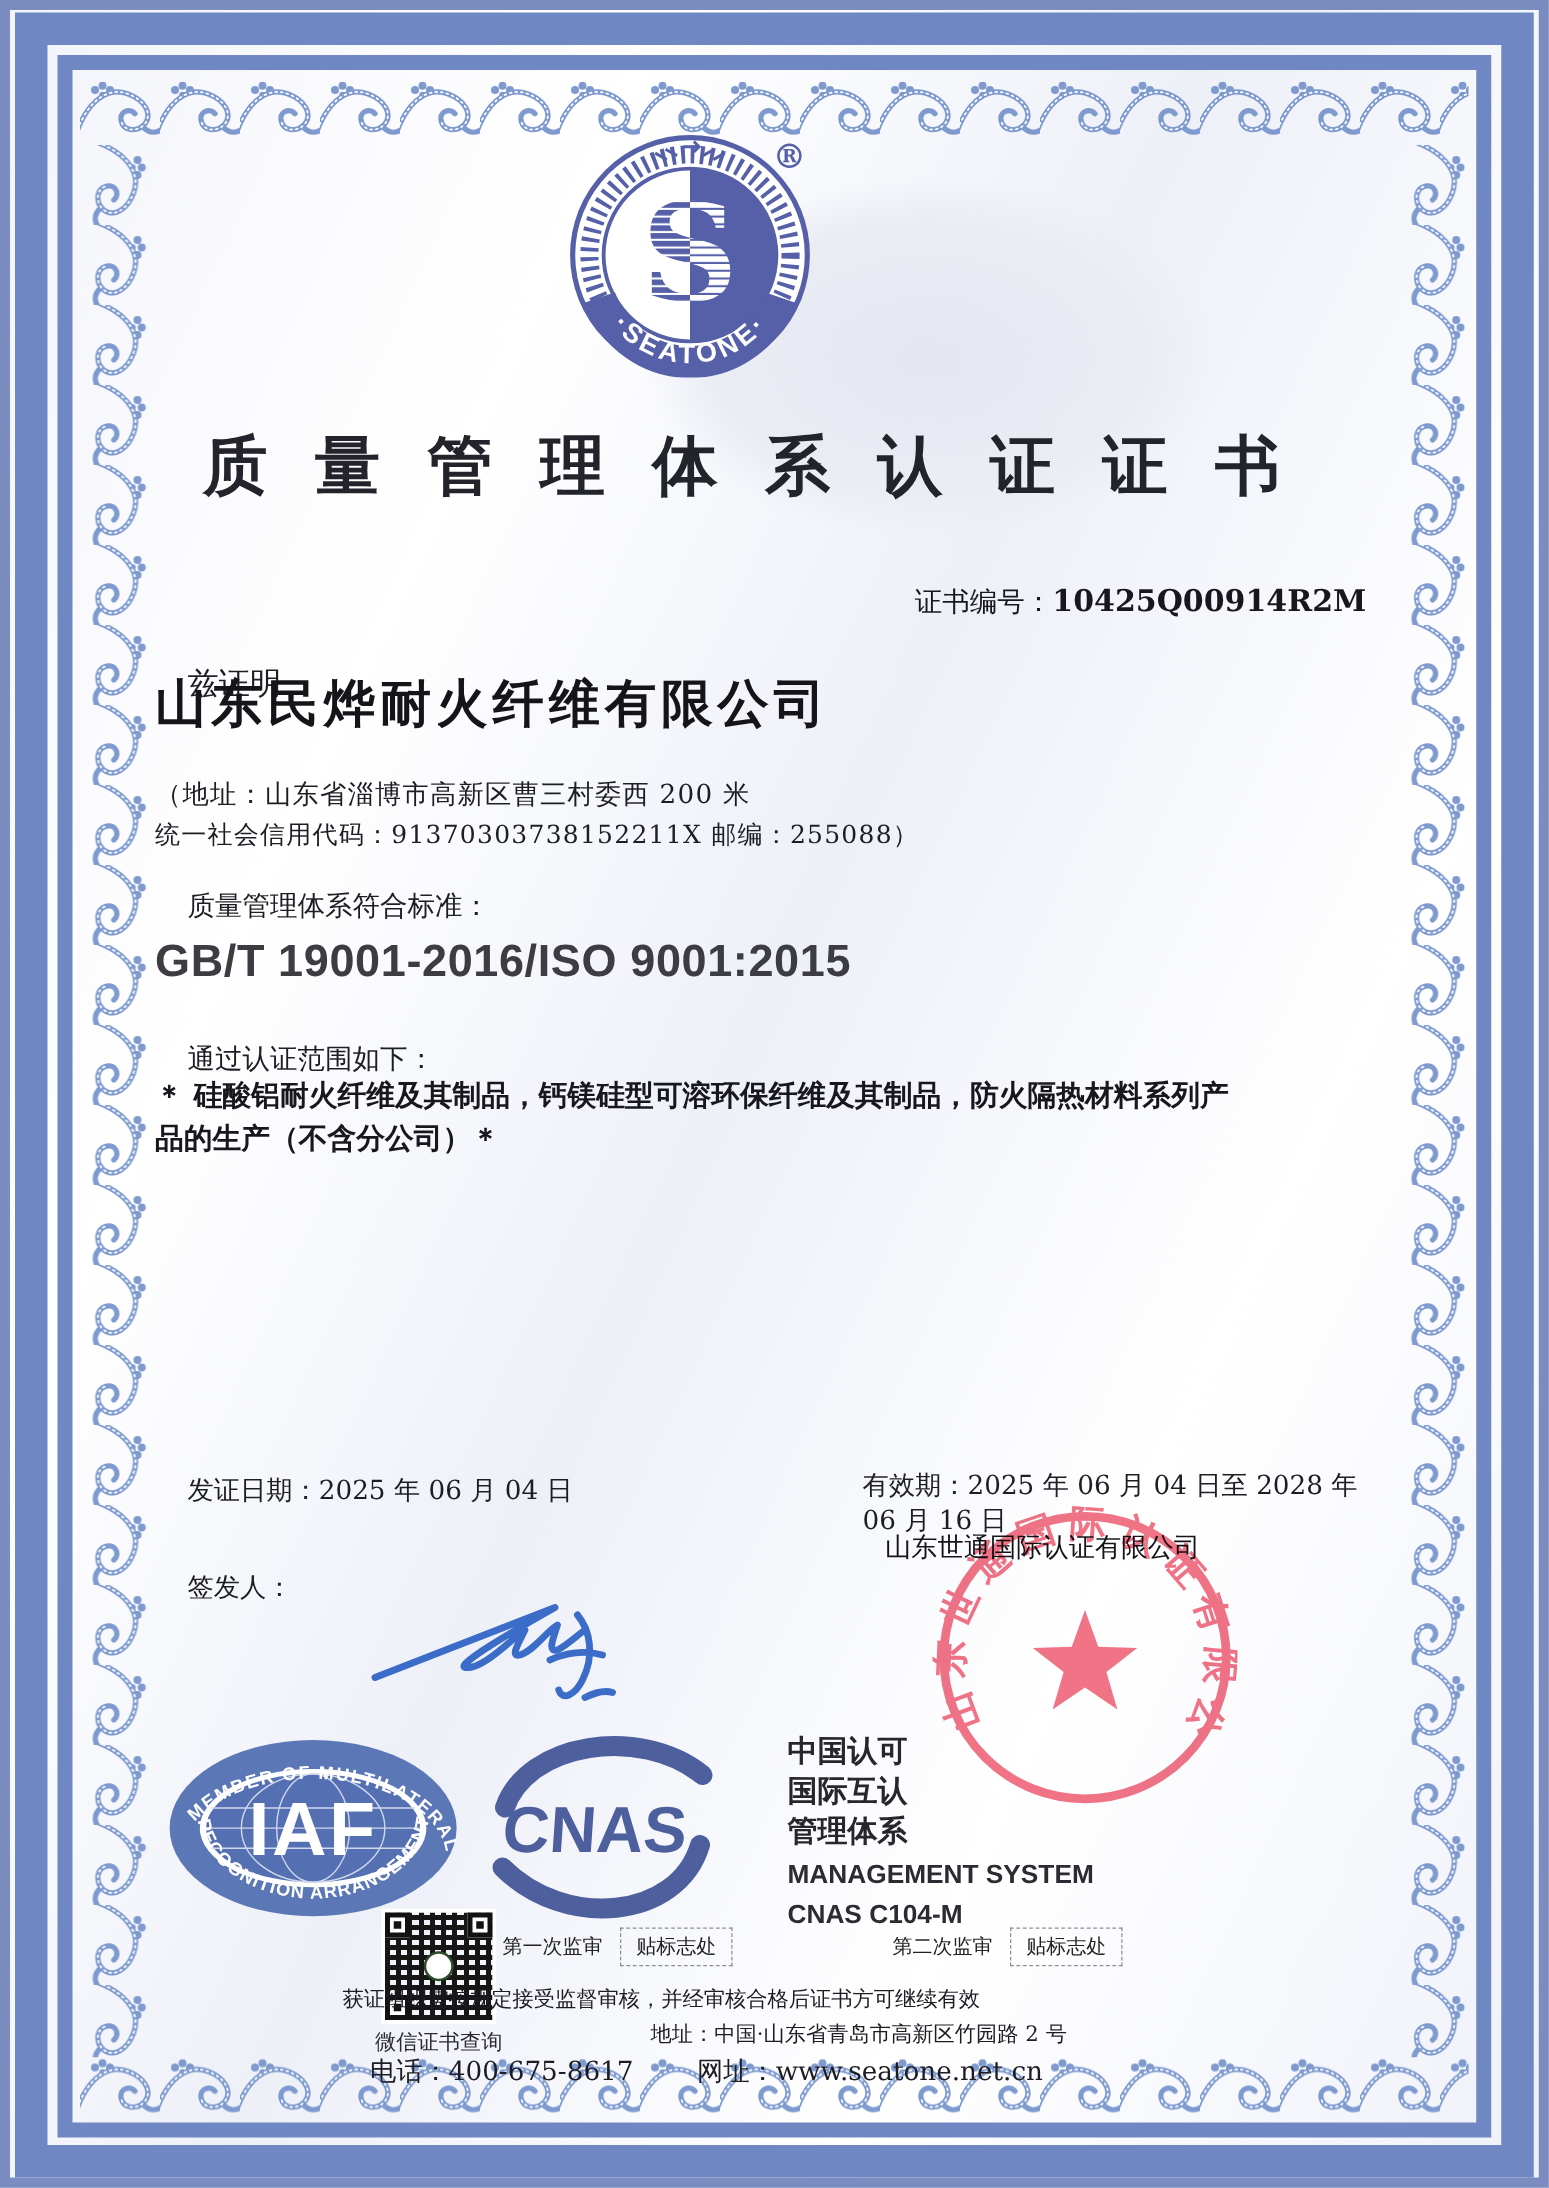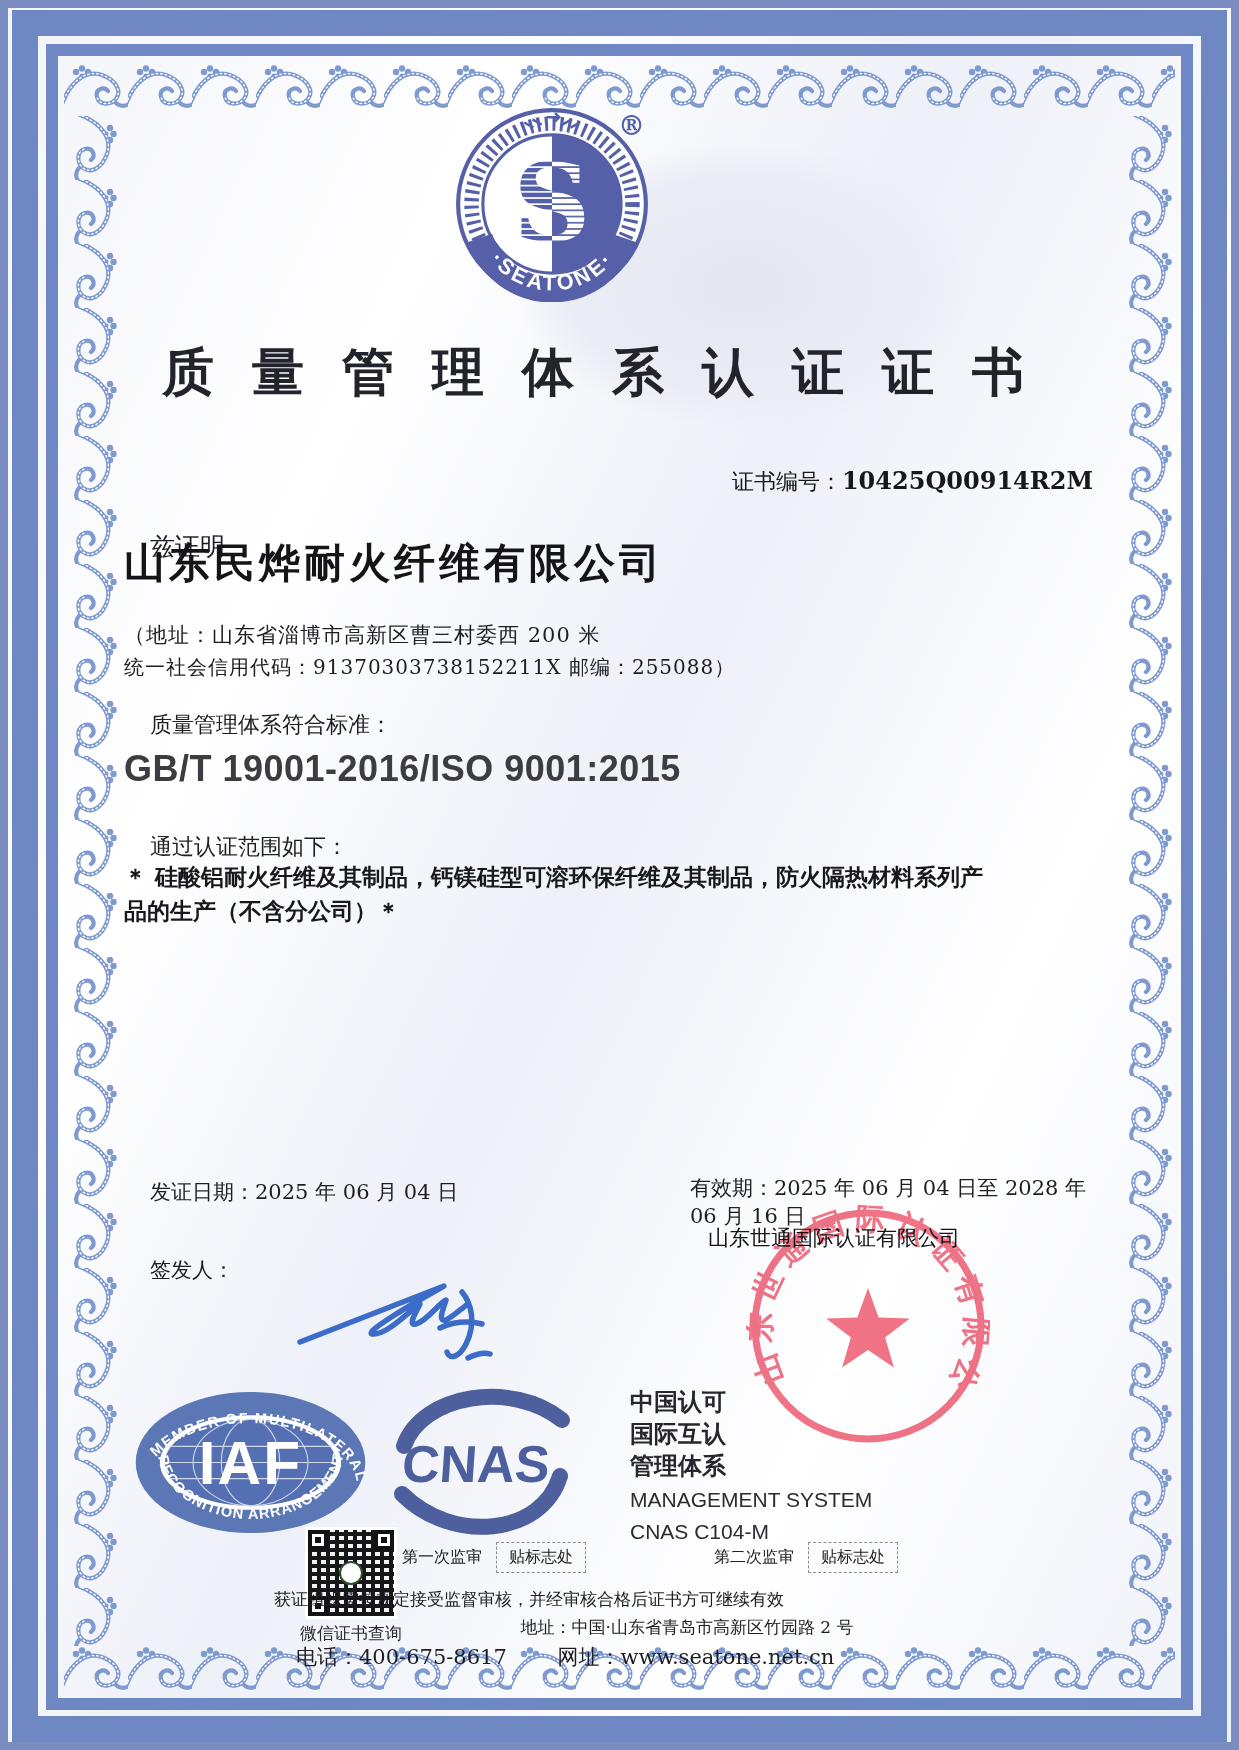--- a/index.html
+++ b/index.html
@@ -40,21 +40,21 @@
   .issued{left:26px;top:1062px;font-size:21px}
   .valid{left:566px;top:1058px;font-size:21px}
   .signer{left:26px;top:1140px;font-size:21px}
   .issuer{left:584px;top:1108px;font-size:21px;color:#141419}
   .sig{left:168px;top:1146px;width:225px;height:115px}
   .seal{left:622px;top:1084px;width:244px;height:250px;opacity:.88;mix-blend-mode:multiply}
   .iaf{left:8px;top:1274px;width:238px;height:146px}
   .cnas{left:268px;top:1262px;width:180px;height:180px}
   .accred{left:506px;top:1270px;width:330px}
   .accred .cn{font-size:24px;font-weight:bold;line-height:32px;color:#26262c;font-family:"Liberation Sans",sans-serif}
-  .accred .en{font-size:21px;font-weight:normal;line-height:29px;color:#2b2b31;font-family:"Liberation Sans",sans-serif;margin-top:3px}
+  .accred .en{font-size:21px;font-weight:bold;line-height:29px;color:#2b2b31;font-family:"Liberation Sans",sans-serif;margin-top:3px}
   .qr{left:184px;top:1414px;width:86px;height:86px;background:
       repeating-linear-gradient(0deg,#161616 0 4px,rgba(0,0,0,0) 4px 8px),
       repeating-linear-gradient(90deg,#161616 0 4px,rgba(0,0,0,0) 4px 9px);
       outline:3px solid #fff}
   .qr .fp{position:absolute;width:20px;height:20px;border:4px solid #121212;background:#fff}
   .qr .fp i{position:absolute;inset:3px;background:#121212;display:block}
   .fp.tl{left:0;top:0}.fp.tr{right:0;top:0}.fp.bl{left:0;bottom:0}
   .qr .ctrdot{position:absolute;left:31px;top:31px;width:24px;height:24px;border-radius:50%;background:#fff;border:2px solid #2a4d2a}
   .wechat{left:176px;top:1506px;font-size:17px;color:#2a2a30}
   .auditrow{left:278px;top:1426px;display:flex;align-items:center;font-size:16px;color:#222}

